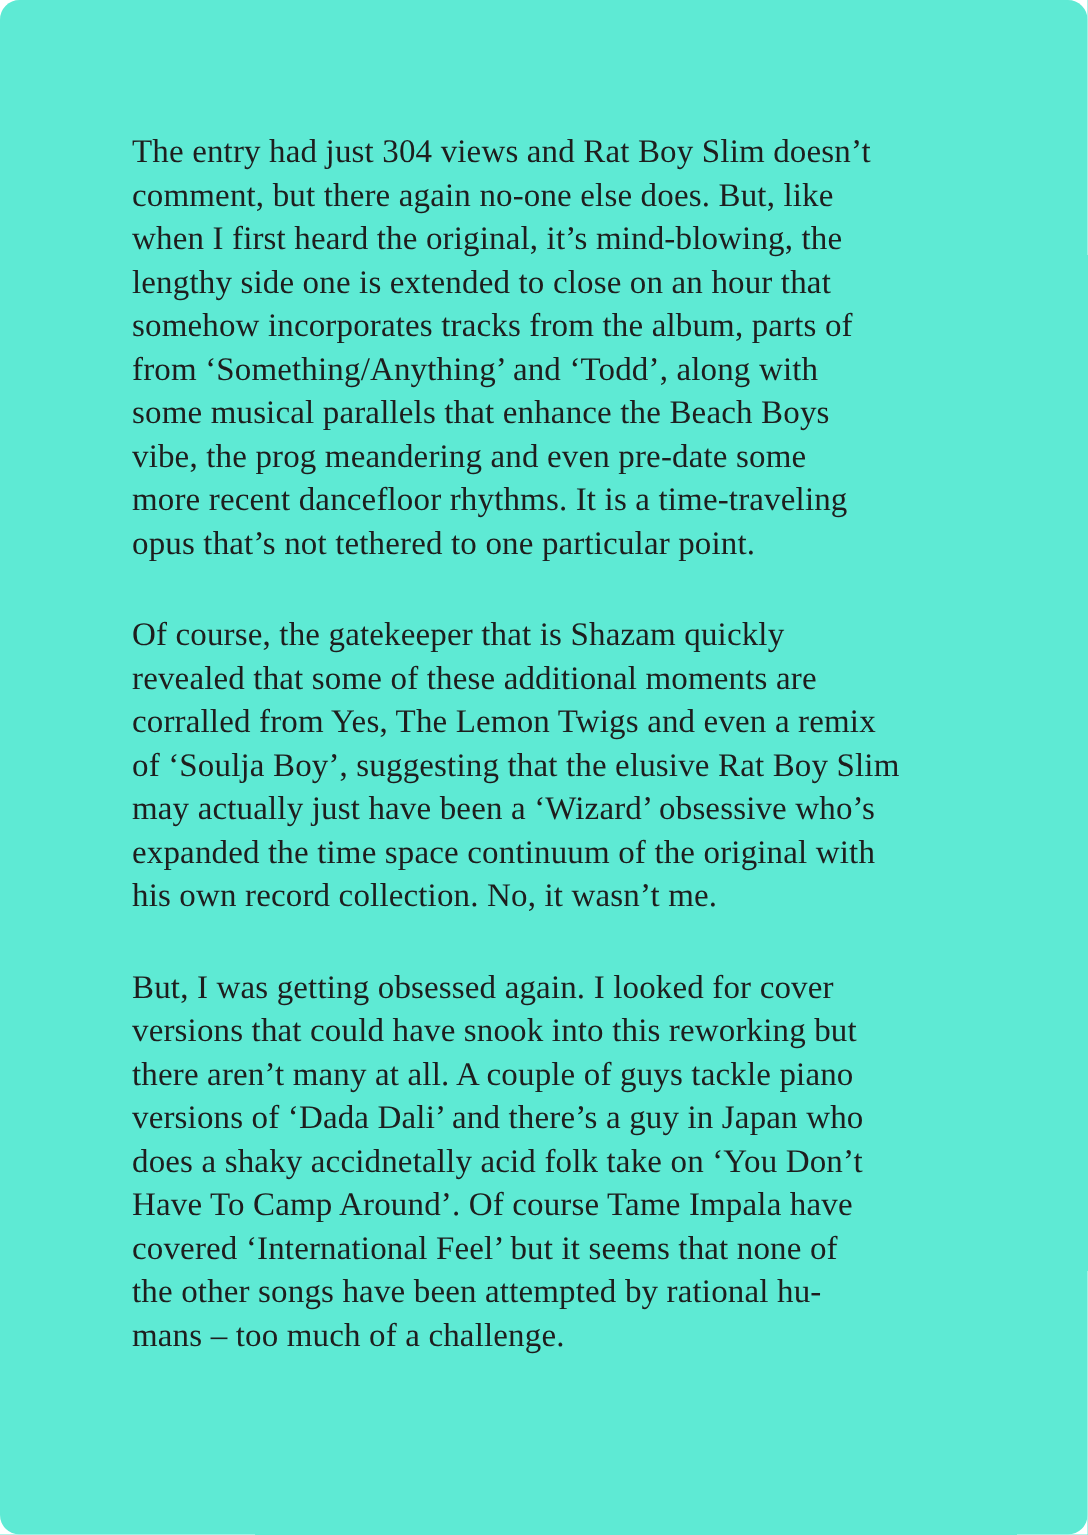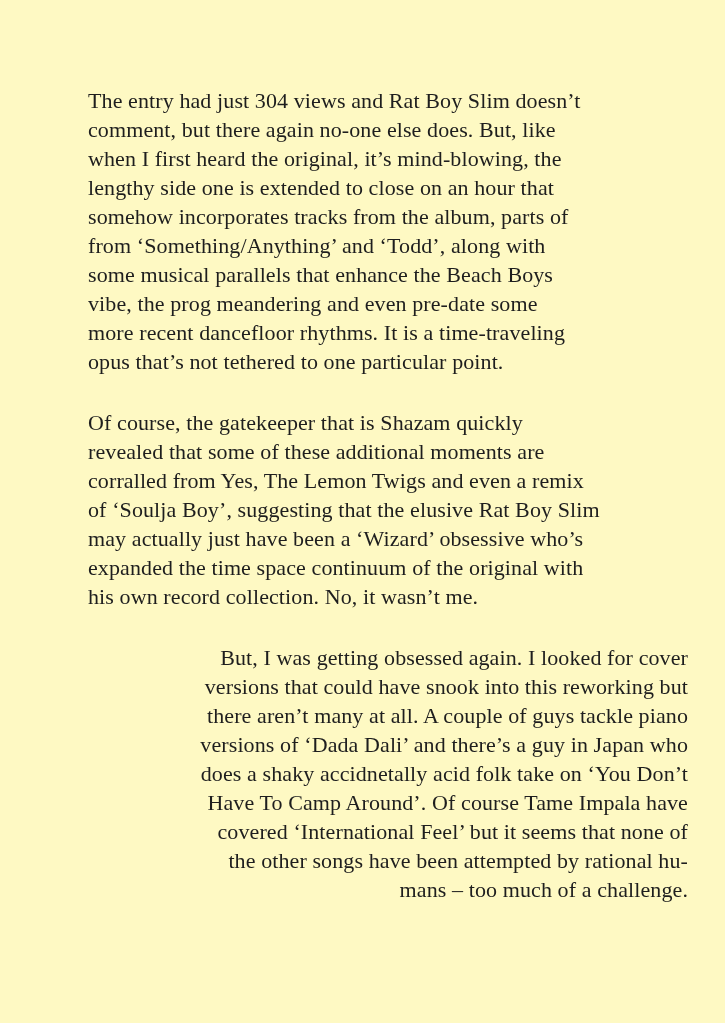--- a/index.html
+++ b/index.html
@@ -10,39 +10,39 @@
     width: 725px;
     height: 1023px;
     background: #ffffff;
     overflow: hidden;
     position: relative;
     font-family: "Liberation Serif", serif;
   }
   .page {
     position: absolute;
     inset: 0;
-    background: #fef9c3;
+    background: #5eead4;
+    border-radius: 13px;
   }
   .article {
     position: absolute;
     left: 88px;
     top: 86px;
     width: 600px;
   }
   .para {
     margin: 0 0 32px 0;
     font-size: 22px;
     line-height: 29px;
     color: #1e1e1e;
     white-space: pre-line; 
     letter-spacing: 0.1px;
   }
   .para:last-child {
     margin-bottom: 0;
-    text-align: right;
   }
 </style>
 </head>
 <body>
 
 <main class="page">
   <article class="article">
     <p class="para">The entry had just 304 views and Rat Boy Slim doesn’t
 comment, but there again no-one else does. But, like
 when I first heard the original, it’s mind-blowing, the

